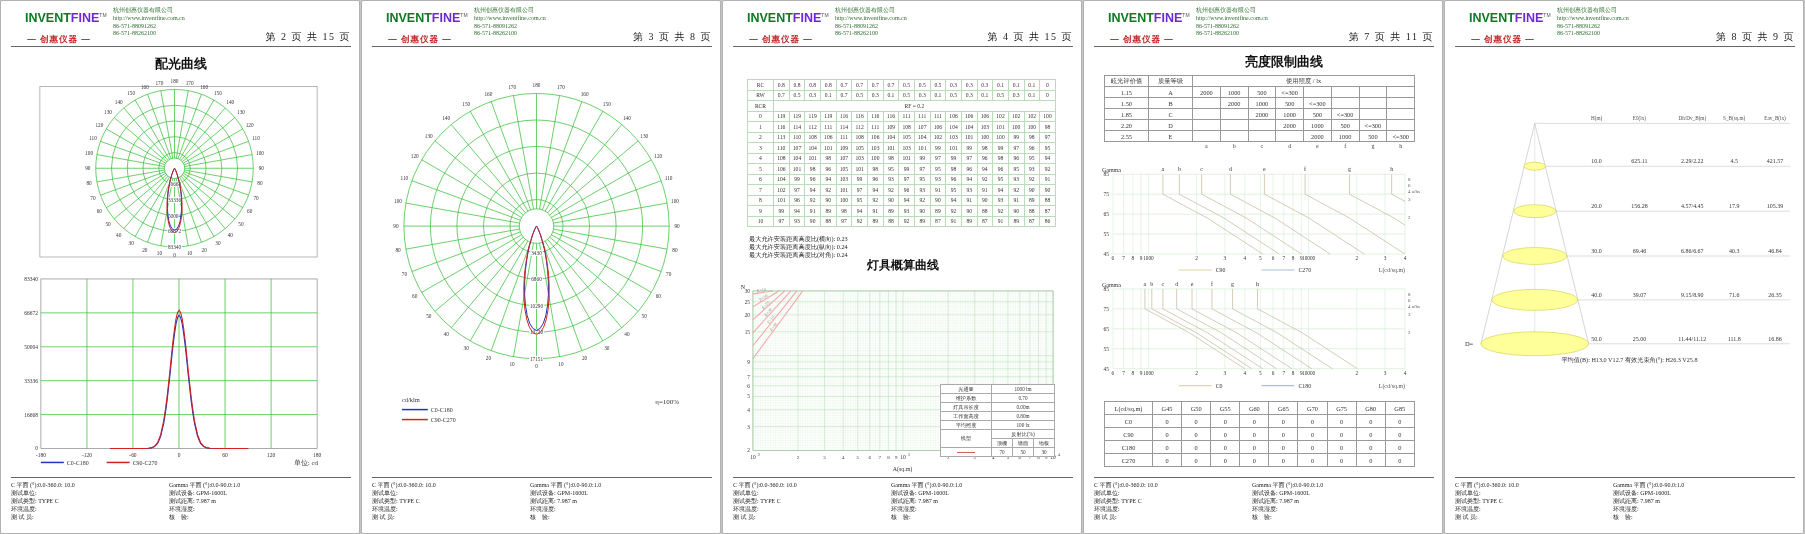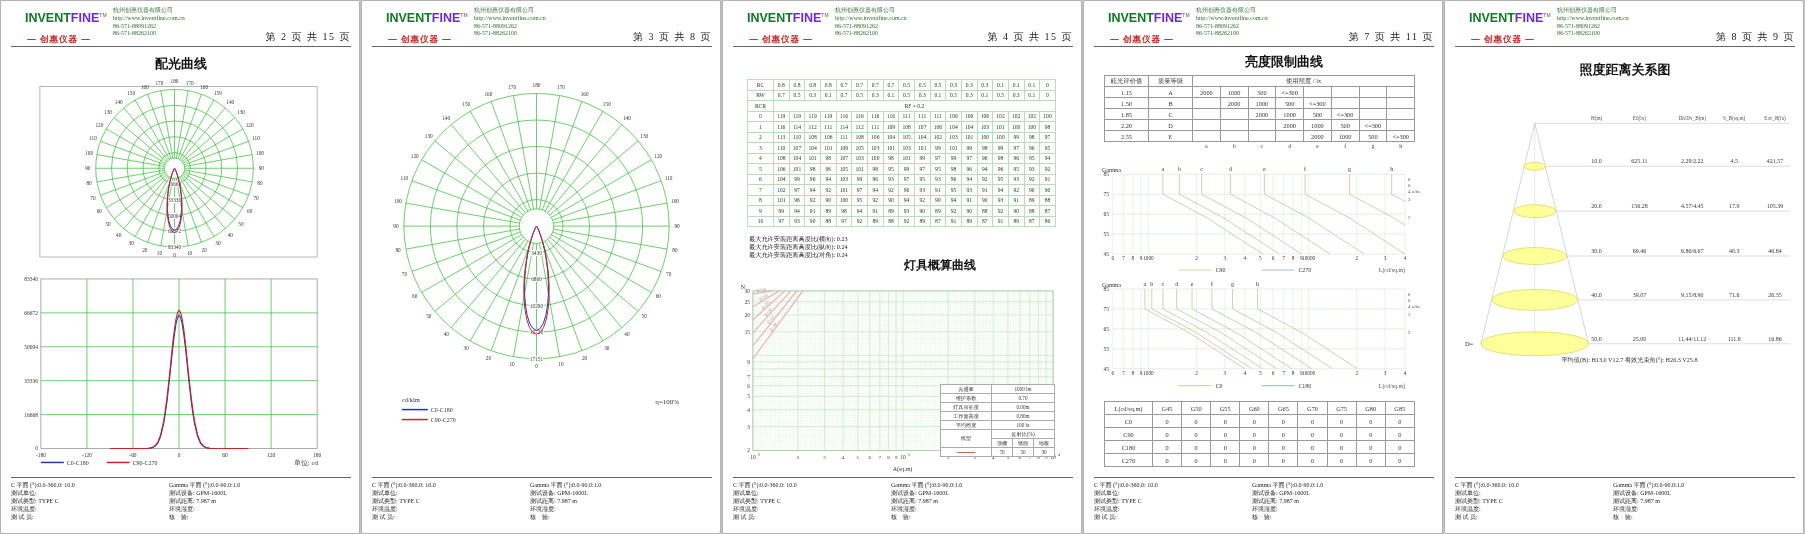--- a/index.html
+++ b/index.html
@@ -10,21 +10,21 @@
 .logo{position:absolute;left:2px;top:5px;width:92px;text-align:center;font-family:"Liberation Sans",sans-serif;}
 .logo-en{font-size:12.5px;font-weight:bold;letter-spacing:0;}
 .logo-en .inv{color:#0d7a24;margin-left:12px;}
 .logo-en .fine{color:#6d28d9;}
 .logo-en .tm{font-size:5px;vertical-align:super;color:#555;font-weight:normal;}
 .logo-cn{font-size:8.5px;font-weight:bold;color:#c22525;margin-top:9px;letter-spacing:1px;}
 .cmp{position:absolute;left:102px;top:1px;font-size:6px;line-height:7.8px;color:#2f6b2f;}
 .pageno{position:absolute;right:0;bottom:2px;font-size:10px;color:#222;letter-spacing:1.5px;}
 .body-area{position:absolute;top:48px;left:0;width:360px;height:428px;}
 .ptitle{position:absolute;width:100%;text-align:center;font-weight:bold;font-size:13px;color:#111;}
-.ptitle2{position:absolute;width:100%;text-align:center;font-weight:bold;font-size:12px;color:#111;margin-left:37px;}
+.ptitle2{position:absolute;width:100%;text-align:center;font-weight:bold;font-size:12px;color:#111;}
 .ft{position:absolute;top:476px;left:10px;width:340px;border-top:1px solid #666;padding-top:3px;display:flex;font-size:6px;color:#222;}
 .ft .fl{width:158px;}
 .ft .fr{flex:1;}
 .ft div div{line-height:8px;white-space:pre;}
 svg{position:absolute;top:0;left:0;pointer-events:none;}
 svg text{font-family:"Liberation Serif",serif;}
 table{border-collapse:collapse;position:absolute;table-layout:fixed;background:#fff;}
 .ut td{border:1px solid #b9ddb9;font-size:5.6px;text-align:center;color:#333;height:10.5px;padding:0;overflow:hidden;white-space:nowrap;}
 .gt td{border:1px solid #999;font-size:6.3px;text-align:center;color:#333;height:11px;padding:0;white-space:nowrap;}
 .gt tr.nob td{border:none;height:9px;font-size:6px;color:#444;}
@@ -1332,21 +1332,20 @@
       </div>
       <div class="cmp">
         <div>杭州创惠仪器有限公司</div>
         <div>http://www.inventfine.com.cn</div>
         <div>86-571-88091262</div>
         <div>86-571-88262100</div>
       </div>
       <div class="pageno">第 8 页  共 9 页</div>
     </header>
     <div class="body-area" id="body4">
-        <div class="ptitle" style="top: 12px;">照度距离关系图</div>
         <svg viewBox="0 0 361 428" width="360" height="428">
           <line x1="90" y1="74" x2="346" y2="74" stroke="#bbb" stroke-width="0.5"></line>
           <text x="152" y="71" font-size="5.2" text-anchor="middle" fill="#555">H(m)</text>
           <text x="195" y="71" font-size="5.2" text-anchor="middle" fill="#555">E0(lx)</text>
           <text x="248" y="71" font-size="5.2" text-anchor="middle" fill="#555">Dh/Dv_B(m)</text>
           <text x="290" y="71" font-size="5.2" text-anchor="middle" fill="#555">S_B(sq.m)</text>
           <text x="331" y="71" font-size="5.2" text-anchor="middle" fill="#555">Eav_B(lx)</text>
           <line x1="90" y1="74" x2="36" y2="295" stroke="#bbb" stroke-width="0.6"></line>
           <line x1="90" y1="74" x2="144" y2="295" stroke="#bbb" stroke-width="0.6"></line>
           <line x1="90" y1="74" x2="90" y2="305" stroke="#ccc" stroke-width="0.5"></line>

